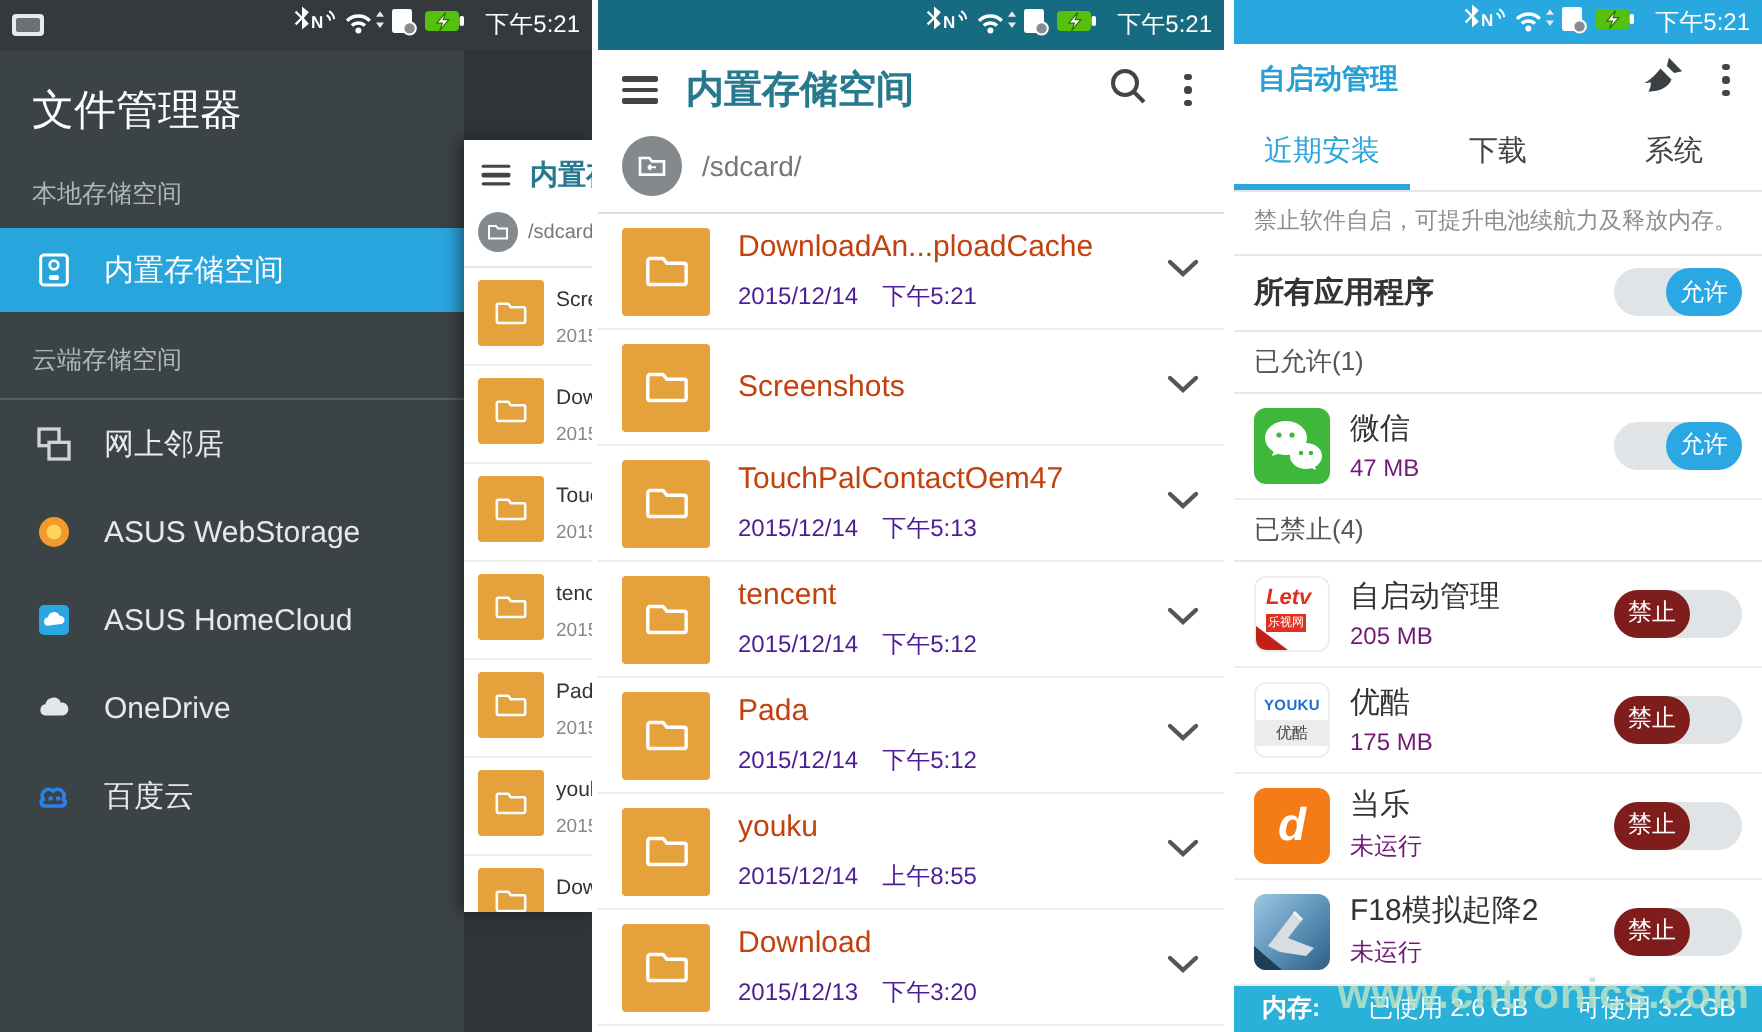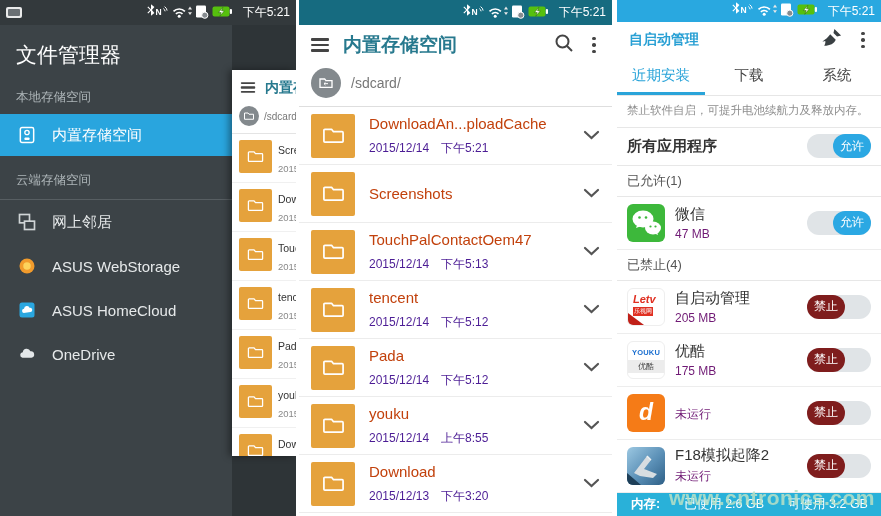--- a/index.html
+++ b/index.html
@@ -171,20 +171,30 @@
     <span>ASUS HomeCloud</span>
   </div>
           <div class="drawer-item">
     <span class="dicon">
               <svg width="20" height="20" viewBox="0 0 24 24">
                 <path d="M6.5 16.5a3.4 3.4 0 0 1 .4-6.7 4.8 4.8 0 0 1 9.2-1 3.6 3.6 0 0 1 1.2 7.7z" fill="#e3e7e9"></path>
               </svg>
             </span>
     <span>OneDrive</span>
   </div>
+          <div class="drawer-item">
+    <span class="dicon">
+              <svg width="20" height="20" viewBox="0 0 24 24">
+                <path d="M5.5 14c-2.2-4.5 2.8-7.8 6-5 3.2-2.8 8.2.5 6 5 2 1 1.3 4-1 4H6.5c-2.3 0-3-3-1-4z" fill="none" stroke="#2f7fe8" stroke-width="2.2"></path>
+                <circle cx="10" cy="13.5" r="1.4" fill="#2f7fe8"></circle>
+                <circle cx="14.5" cy="13.5" r="1.4" fill="#2f7fe8"></circle>
+              </svg>
+            </span>
+    <span>百度云</span>
+  </div>
         </div>
     </div>
 
     <div class="peek">
       <div class="peek-toolbar">
         <span class="burger" style="transform:scale(.8);">
             <span></span>
             <span></span>
             <span></span>
           </span>
@@ -551,20 +561,21 @@
       <span class="app-name" style="display:block;">优酷</span>
       <span class="app-sub" style="display:block;">175 MB</span>
     </span>
     <span class="toggle off">
             <span class="knob">禁止</span>
           </span>
   </div>
         <div class="app-row">
     <span class="app-ic ic-dangle">d</span>
     <span class="app-texts">
+      <span class="app-name" style="display:block;">当乐</span>
       <span class="app-sub" style="display:block;">未运行</span>
     </span>
     <span class="toggle off">
             <span class="knob">禁止</span>
           </span>
   </div>
         <div class="app-row">
     <span class="app-ic ic-f18"><svg width="38" height="38" viewBox="0 0 38 38">
               <polygon points="7,26 20,9 24,13 17,22 30,27 26,31 13,29" fill="#d7dde1"></polygon>
               <polygon points="0,38 14,38 0,26" fill="#1e3f58"></polygon>

